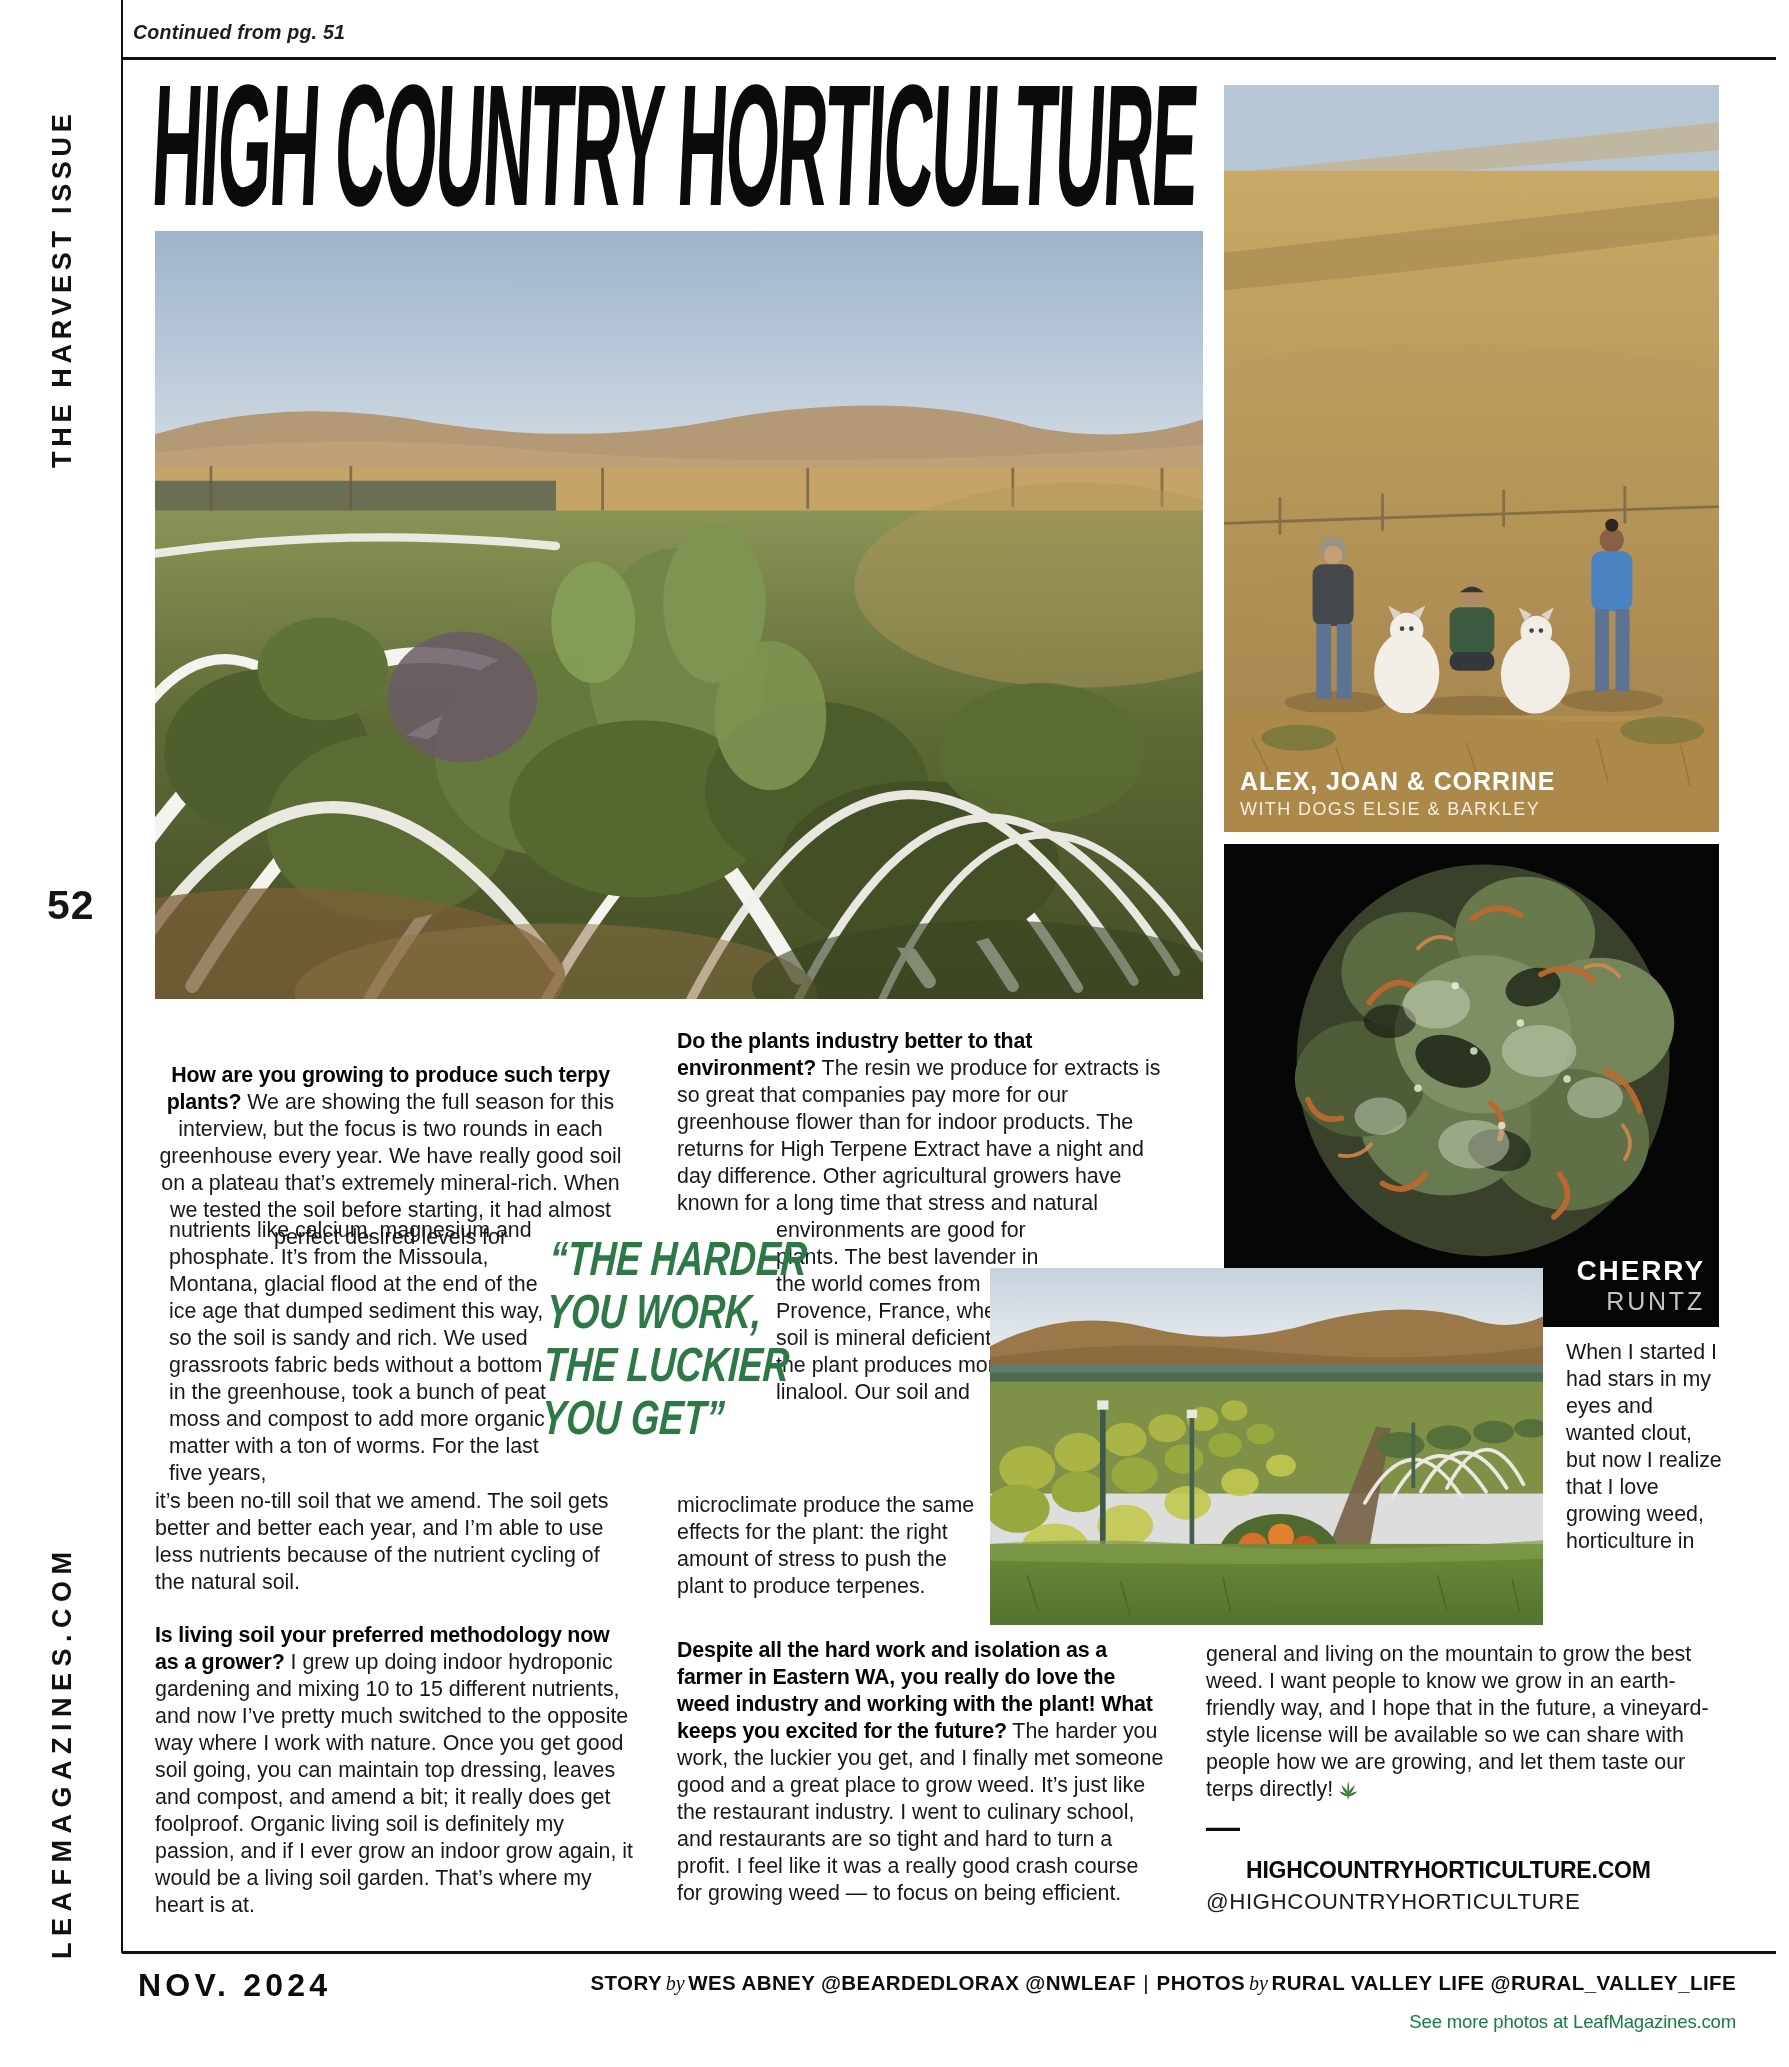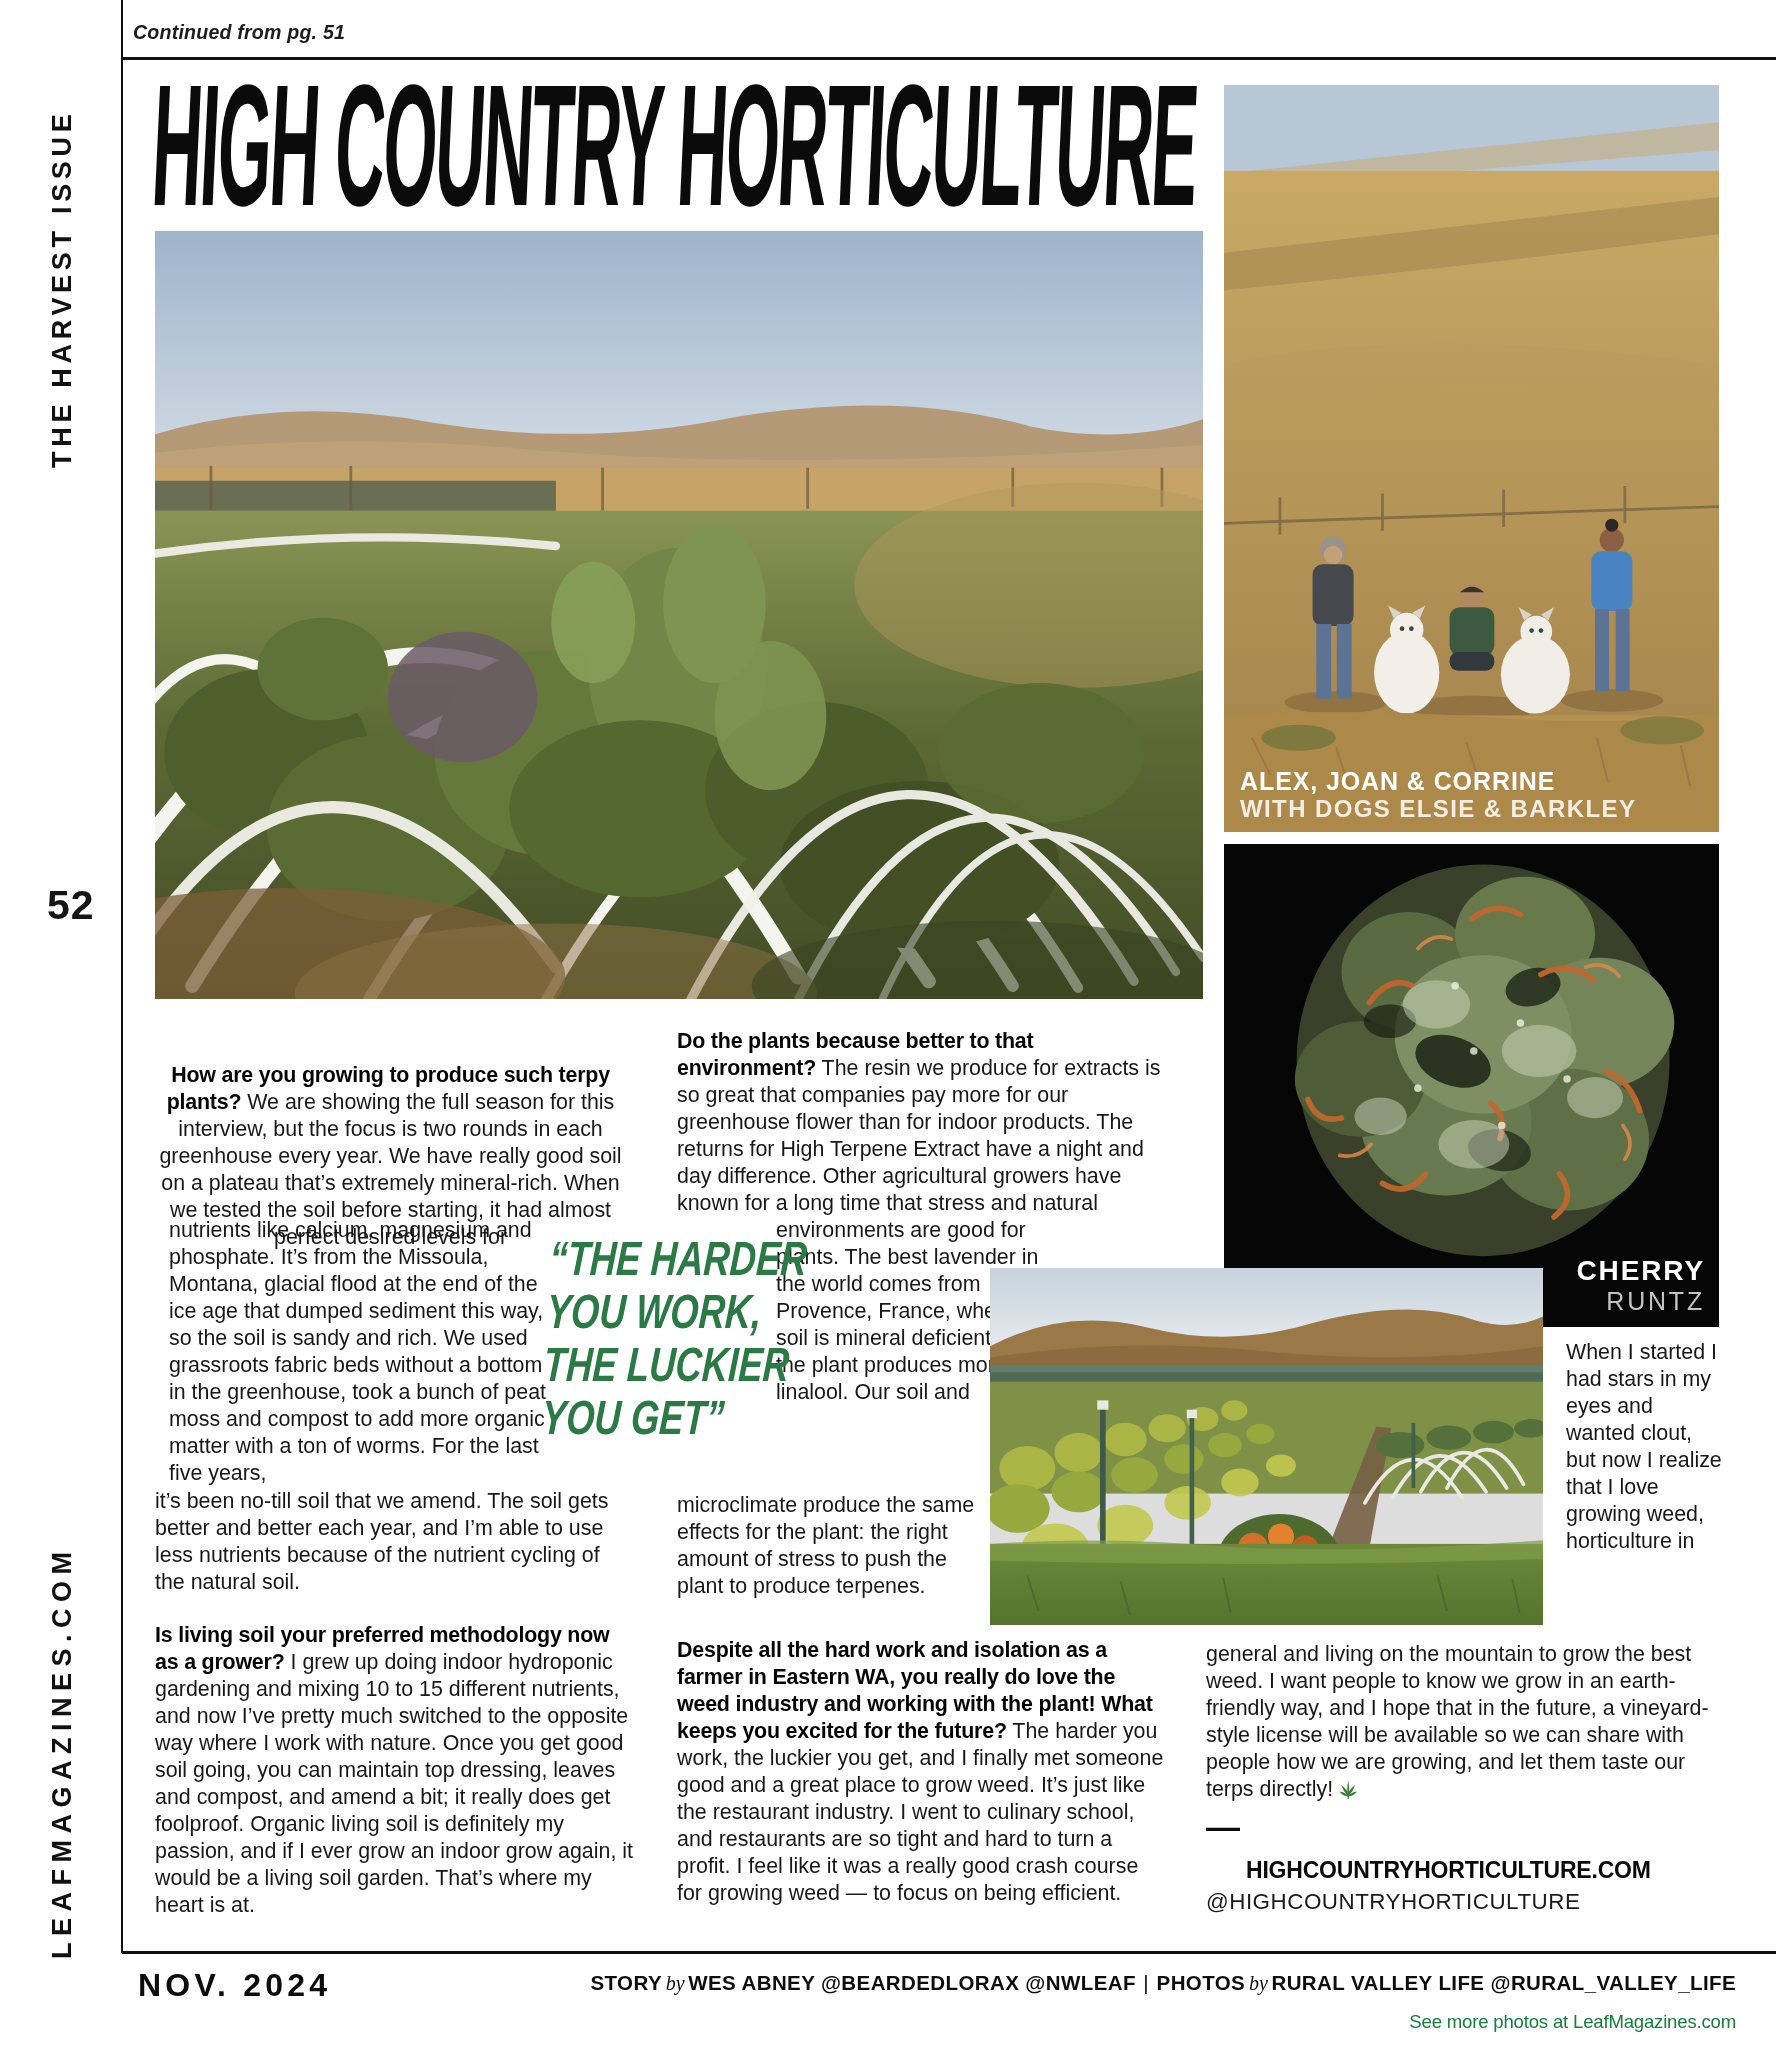--- a/index.html
+++ b/index.html
@@ -29,21 +29,21 @@
 
   .photo { position:absolute; overflow:hidden; background:#ddd; }
   .photo svg { display:block; width:100%; height:100%; }
   #mainPhoto  { left:155px;  top:231px;  width:1048px; height:768px; }
   #peoplePhoto{ left:1224px; top:85px;   width:495px;  height:747px; }
   #budPhoto   { left:1224px; top:844px;  width:495px;  height:483px; }
   #fieldPhoto { left:990px; top:1268px; width:553px;  height:357px; z-index:5; }
 
   .people-caption { left:1240px; top:766px; z-index:6; color:#fff; }
   .people-caption .l1 { font-size:25px; font-weight:700; letter-spacing:0.9px; line-height:30px; }
-  .people-caption .l2 { font-size:24px; font-weight:700; letter-spacing:1.4px; line-height:26px; color:rgba(255,255,255,.85); }
+  .people-caption .l2 { font-size:18px; font-weight:400; letter-spacing:1.4px; line-height:26px; color:rgba(255,255,255,.85); }
 
   .bud-caption { left:1492px; top:1255px; width:213px; text-align:right; z-index:6; }
   .bud-caption .l1 { font-size:28px; font-weight:700; letter-spacing:1.9px; color:#fff; line-height:32px; }
   .bud-caption .l2 { font-size:25px; font-weight:400; letter-spacing:2.8px; color:#c3c3c3; line-height:28px; }
 
   .body-text { font-size:21.4px; line-height:27px; color:#181818; z-index:3; }
   .body-text b { font-weight:700; color:#050505; letter-spacing:-0.2px; }
 
   #c1b1 { left:155px; top:1062px; width:471px;text-align:center; }
   #c1b2 { left:155px; top:1217px; width:390px;margin-left:14px; }
@@ -383,21 +383,21 @@
   </div>
   <div class="abs body-text" id="c1b3">
     <span>it’s been no-till soil that we amend. The soil gets better and better each year, and I’m able to use less nutrients because of the nutrient cycling of the natural soil.</span>
   </div>
   <div class="abs body-text" id="c1b4">
     <b>Is living soil your preferred methodology now as a grower?</b>
     <span>I grew up doing indoor hydroponic gardening and mixing 10 to 15 different nutrients, and now I’ve pretty much switched to the opposite way where I work with nature. Once you get good soil going, you can maintain top dressing, leaves and compost, and amend a bit; it really does get foolproof. Organic living soil is definitely my passion, and if I ever grow an indoor grow again, it would be a living soil garden. That’s where my heart is at.</span>
   </div>
 
   <div class="abs body-text" id="c2b1">
-    <b>Do the plants because better to that environment?</b>
+    <b>Do the plants industry better to that environment?</b>
     <span>The resin we produce for extracts is so great that companies pay more for our greenhouse flower than for indoor products. The returns for High Terpene Extract have a night and day difference. Other agricultural growers have known for a long time that stress and natural</span>
   </div>
   <div class="abs body-text" id="c2b2">
     <span>environments are good for plants. The best lavender in the world comes from Provence, France, where the soil is mineral deficient, so the plant produces more linalool. Our soil and</span>
   </div>
   <div class="abs body-text" id="c2b3">
     <span>microclimate produce the same effects for the plant: the right amount of stress to push the plant to produce terpenes.</span>
   </div>
   <div class="abs body-text" id="c2b4">
     <b>Despite all the hard work and isolation as a farmer in Eastern WA, you really do love the weed industry and working with the plant! What keeps you excited for the future?</b>

